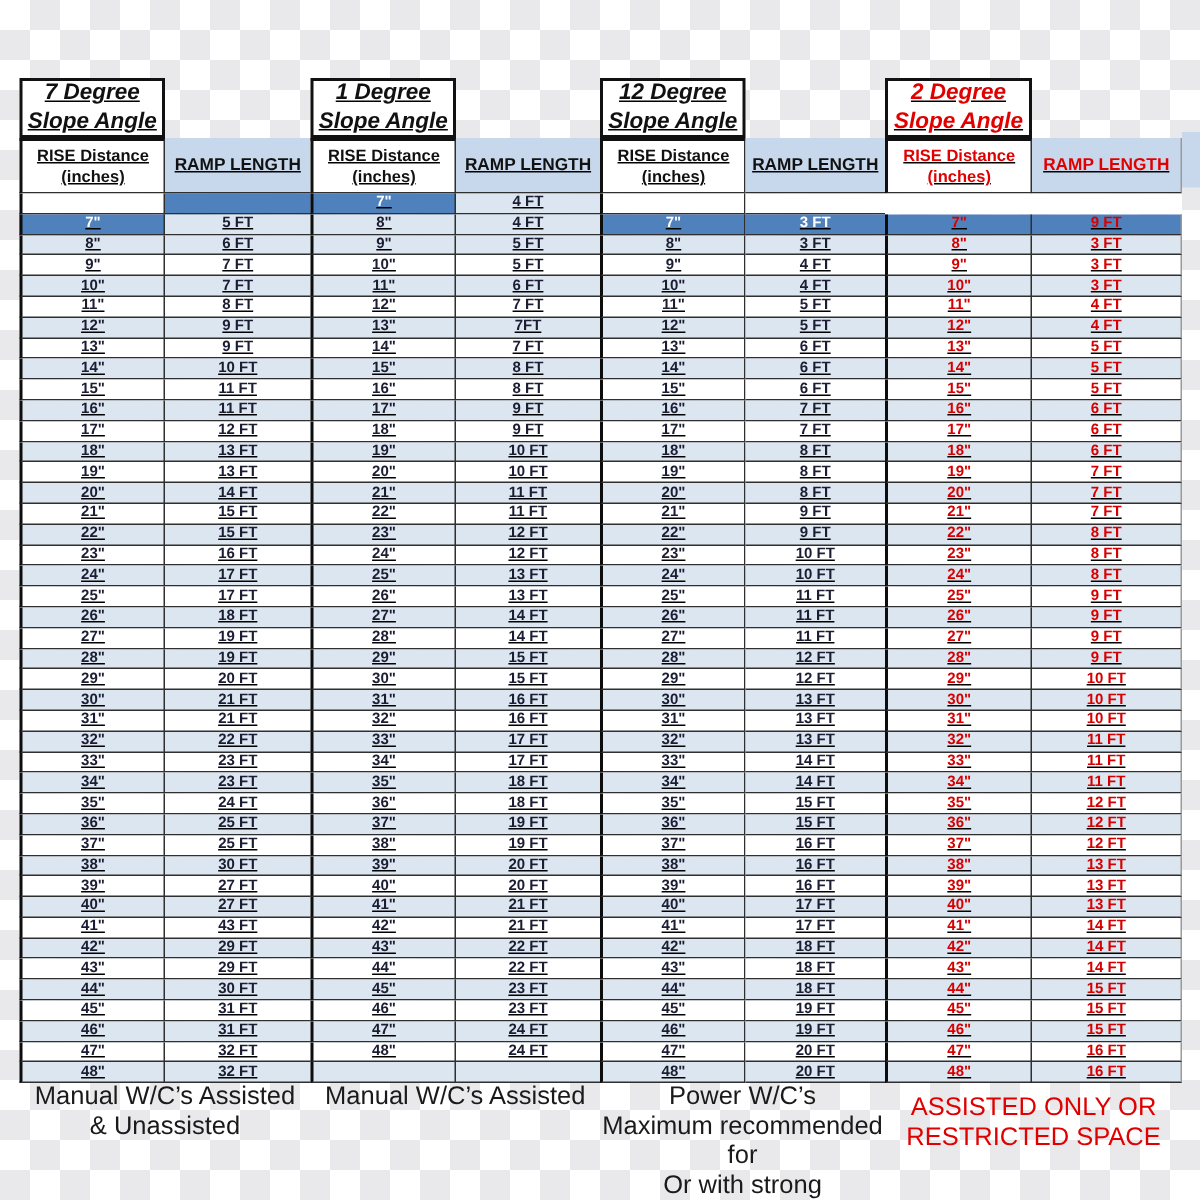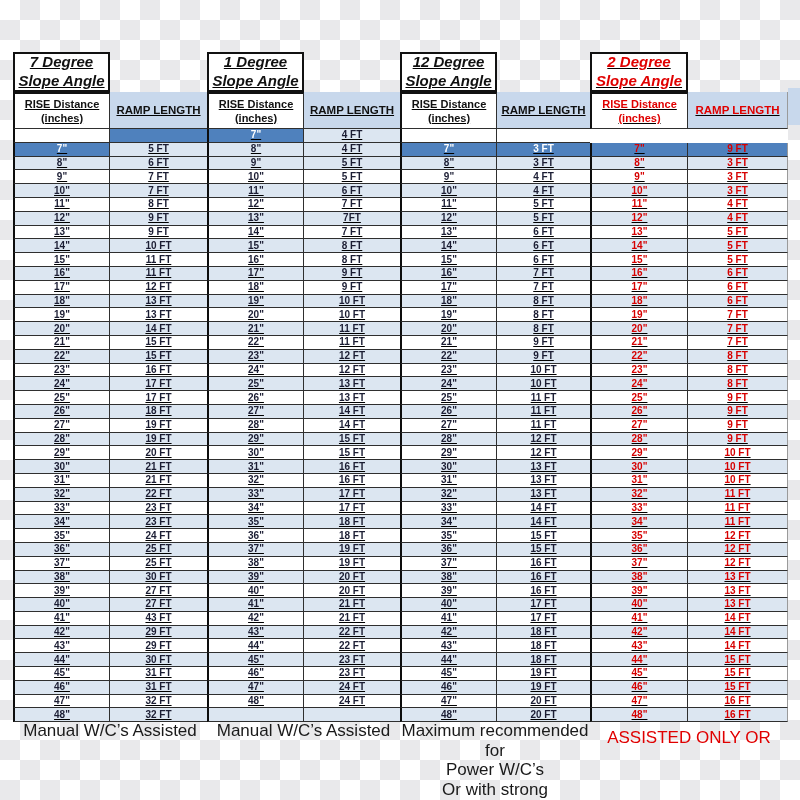--- a/index.html
+++ b/index.html
@@ -436,25 +436,27 @@
     <div class="cell lastcol light red-data" style="grid-area: 43 / 8;">15 FT</div>
     <div class="cell groupleft red-data" style="grid-area: 44 / 7;">47"</div>
     <div class="cell lastcol red-data" style="grid-area: 44 / 8;">16 FT</div>
     <div class="cell groupleft light red-data" style="grid-area: 45 / 7;">48"</div>
     <div class="cell lastcol light red-data" style="grid-area: 45 / 8;">16 FT</div>
   </div>
 <div class="hdr-extension"></div>
 <div id="footers">
     <div class="footer-note" style="left: 13px; width: 194px; top: 721px;">
       <div>Manual W/C’s Assisted</div>
+      <div>&amp; Unassisted</div>
     </div>
     <div class="footer-note" style="left: 207px; width: 193px; top: 721px;">
       <div>Manual W/C’s Assisted</div>
     </div>
     <div class="footer-note" style="left: 400px; width: 190px; top: 721px;">
+      <div>Power W/C’s</div>
       <div>Maximum recommended for</div>
-      <div>Power W/C’s</div>
       <div>Or with strong assistance</div>
     </div>
     <div class="footer-note footer-red" style="left: 590px; width: 198px; top: 728px;">
       <div>ASSISTED ONLY OR</div>
+      <div>RESTRICTED SPACE</div>
     </div>
   </div>
 
 </body></html>

